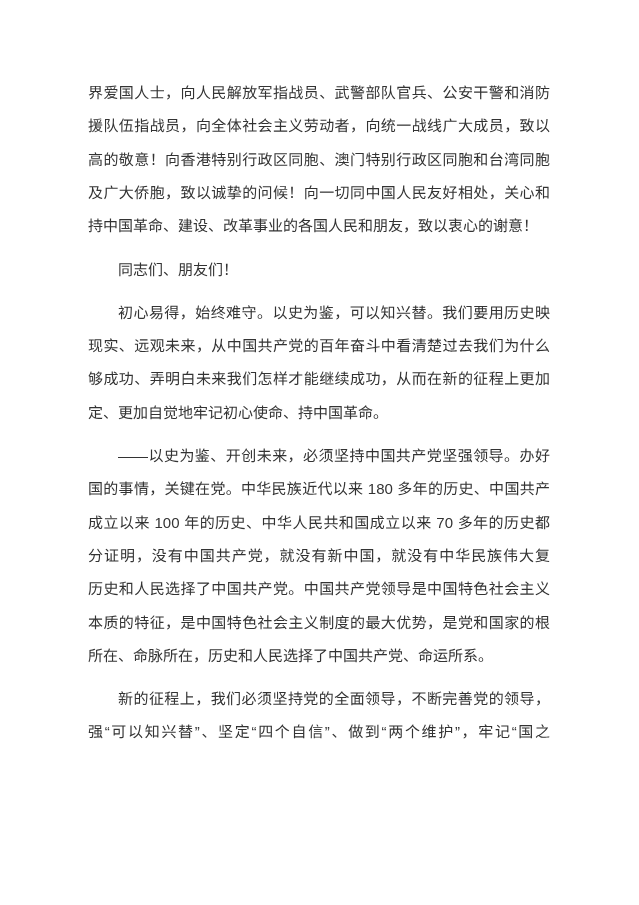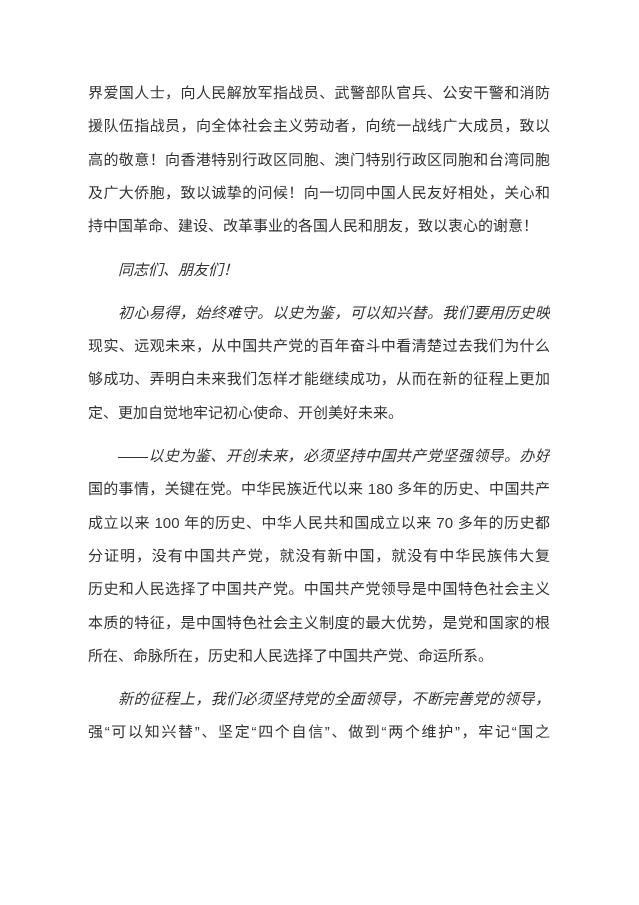--- a/index.html
+++ b/index.html
@@ -38,21 +38,20 @@
     text-align: justify;
     text-align-last: justify;
     text-justify: inter-character;
   }
   .line.last {
     text-align: left;
     text-align-last: left;
   }
   .line.indent {
     padding-left: 30px;
-    font-style: italic;
   }
 </style>
 </head>
 <body>
 
 <div class="page">
   <div class="content">
       <div class="para">
         <div class="line justify">界爱国人士，向人民解放军指战员、武警部队官兵、公安干警和消防救</div>
         <div class="line justify">援队伍指战员，向全体社会主义劳动者，向统一战线广大成员，致以崇</div>
@@ -60,21 +59,21 @@
         <div class="line justify">及广大侨胞，致以诚挚的问候！向一切同中国人民友好相处，关心和支</div>
         <div class="line last">持中国革命、建设、改革事业的各国人民和朋友，致以衷心的谢意！</div>
       </div>
       <div class="para">
         <div class="line last indent">同志们、朋友们！</div>
       </div>
       <div class="para">
         <div class="line justify indent">初心易得，始终难守。以史为鉴，可以知兴替。我们要用历史映照</div>
         <div class="line justify">现实、远观未来，从中国共产党的百年奋斗中看清楚过去我们为什么能</div>
         <div class="line justify">够成功、弄明白未来我们怎样才能继续成功，从而在新的征程上更加坚</div>
-        <div class="line last">定、更加自觉地牢记初心使命、开创美好未来。</div>
+        <div class="line last">定、更加自觉地牢记初心使命、持中国革命。</div>
       </div>
       <div class="para">
         <div class="line justify indent">——以史为鉴、开创未来，必须坚持中国共产党坚强领导。办好中</div>
         <div class="line justify">国的事情，关键在党。中华民族近代以来 180 多年的历史、中国共产党</div>
         <div class="line justify">成立以来 100 年的历史、中华人民共和国成立以来 70 多年的历史都充</div>
         <div class="line justify">分证明，没有中国共产党，就没有新中国，就没有中华民族伟大复兴。</div>
         <div class="line justify">历史和人民选择了中国共产党。中国共产党领导是中国特色社会主义最</div>
         <div class="line justify">本质的特征，是中国特色社会主义制度的最大优势，是党和国家的根本</div>
         <div class="line last">所在、命脉所在，历史和人民选择了中国共产党、命运所系。</div>
       </div>

